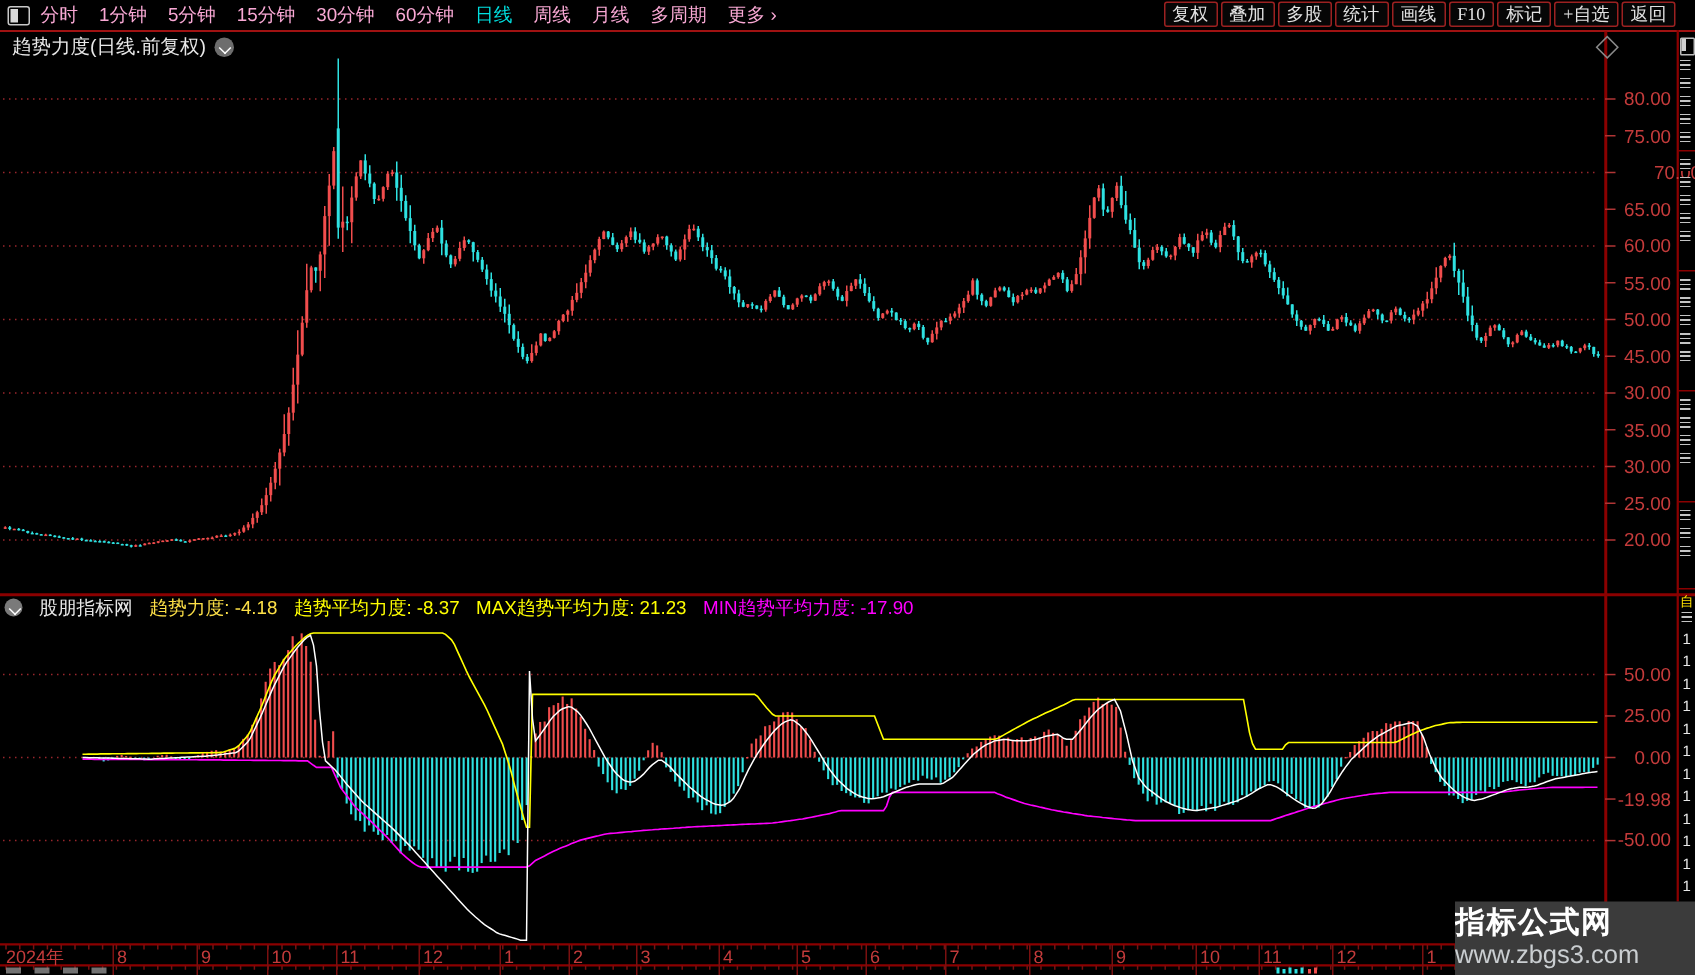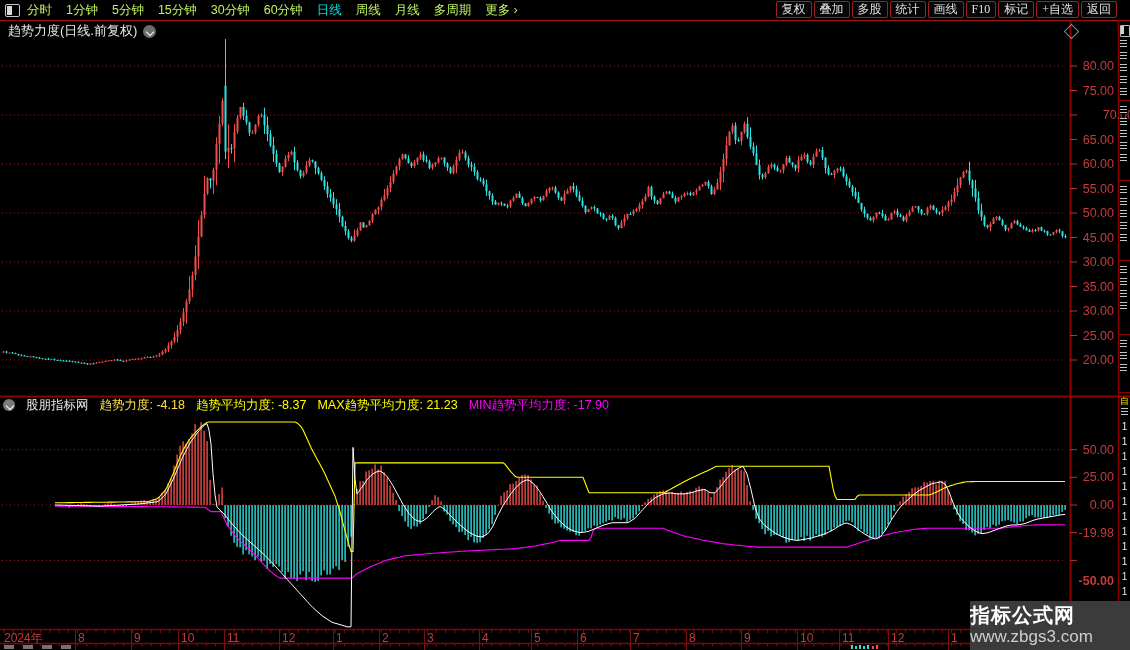--- a/index.html
+++ b/index.html
@@ -5,21 +5,21 @@
   html,body{margin:0;padding:0;background:#000;}
   .app{position:relative;width:1130px;height:650px;background:#000;overflow:hidden;
        font-family:"Liberation Sans","DejaVu Sans",sans-serif;-webkit-font-smoothing:none;}
   svg#chart-svg{position:absolute;left:0;top:0;}
 
   
   .topbar{position:absolute;left:0;top:0;width:1130px;height:20px;background:#000;}
   .win-icon{position:absolute;left:5px;top:4px;width:13px;height:11px;border:1px solid #c8c8c8;border-radius:2px;}
   .win-icon b{position:absolute;left:1px;top:1px;width:5px;height:9px;background:#d8d8d8;}
   .topbar-nav{position:absolute;left:27px;top:0;height:20px;display:flex;gap:14px;align-items:center;}
-  .nav-item{font-size:12.5px;color:#bef264;line-height:20px;white-space:nowrap;cursor:default;}
+  .nav-item{font-size:12.5px;color:#f9a8d4;line-height:20px;white-space:nowrap;cursor:default;}
   .nav-item.active{color:#00dede;}
   .topbar-buttons{position:absolute;right:13px;top:1px;display:flex;gap:2px;}
   .tb-btn{font-family:Liberation Serif, serif;font-size:12px;color:#e2e2e2;background:#060606;border:1px solid #9c2121;
           border-radius:2px;height:17px;line-height:15px;padding:0 5px;white-space:nowrap;}
 
   
   .title-row{position:absolute;left:8px;top:23px;height:16px;display:flex;align-items:center;gap:6px;}
   .chart-title{font-size:13px;color:#e8e8e8;white-space:nowrap;}
   .circle-chevron{display:inline-block;width:13px;height:13px;border-radius:50%;background:#6d6d6d;position:relative;}
   .circle-chevron:after{content:"";position:absolute;left:3.5px;top:4px;width:5px;height:5px;
@@ -1459,21 +1459,21 @@
       <div class="plabel" style="top: 304px;">30.00</div>
       <div class="plabel" style="top: 328.5px;">25.00</div>
       <div class="plabel" style="top: 353px;">20.00</div>
     </div>
 
   <div>
       <div class="plabel" style="top: 442.7px;">50.00</div>
       <div class="plabel" style="top: 470.3px;">25.00</div>
       <div class="plabel" style="top: 498px;">0.00</div>
       <div class="plabel" style="top: 525.7px;">-19.98</div>
-      <div class="plabel" style="top: 574px; font-weight: bold;">-50.00</div>
+      <div class="plabel" style="top: 553px;">-50.00</div>
     </div>
 
   <div>
       <div class="mlabel" style="left: 4px;">2024年</div>
       <div class="mlabel" style="left: 78px;">8</div>
       <div class="mlabel" style="left: 134px;">9</div>
       <div class="mlabel" style="left: 181px;">10</div>
       <div class="mlabel" style="left: 227px;">11</div>
       <div class="mlabel" style="left: 282px;">12</div>
       <div class="mlabel" style="left: 336px;">1</div>

